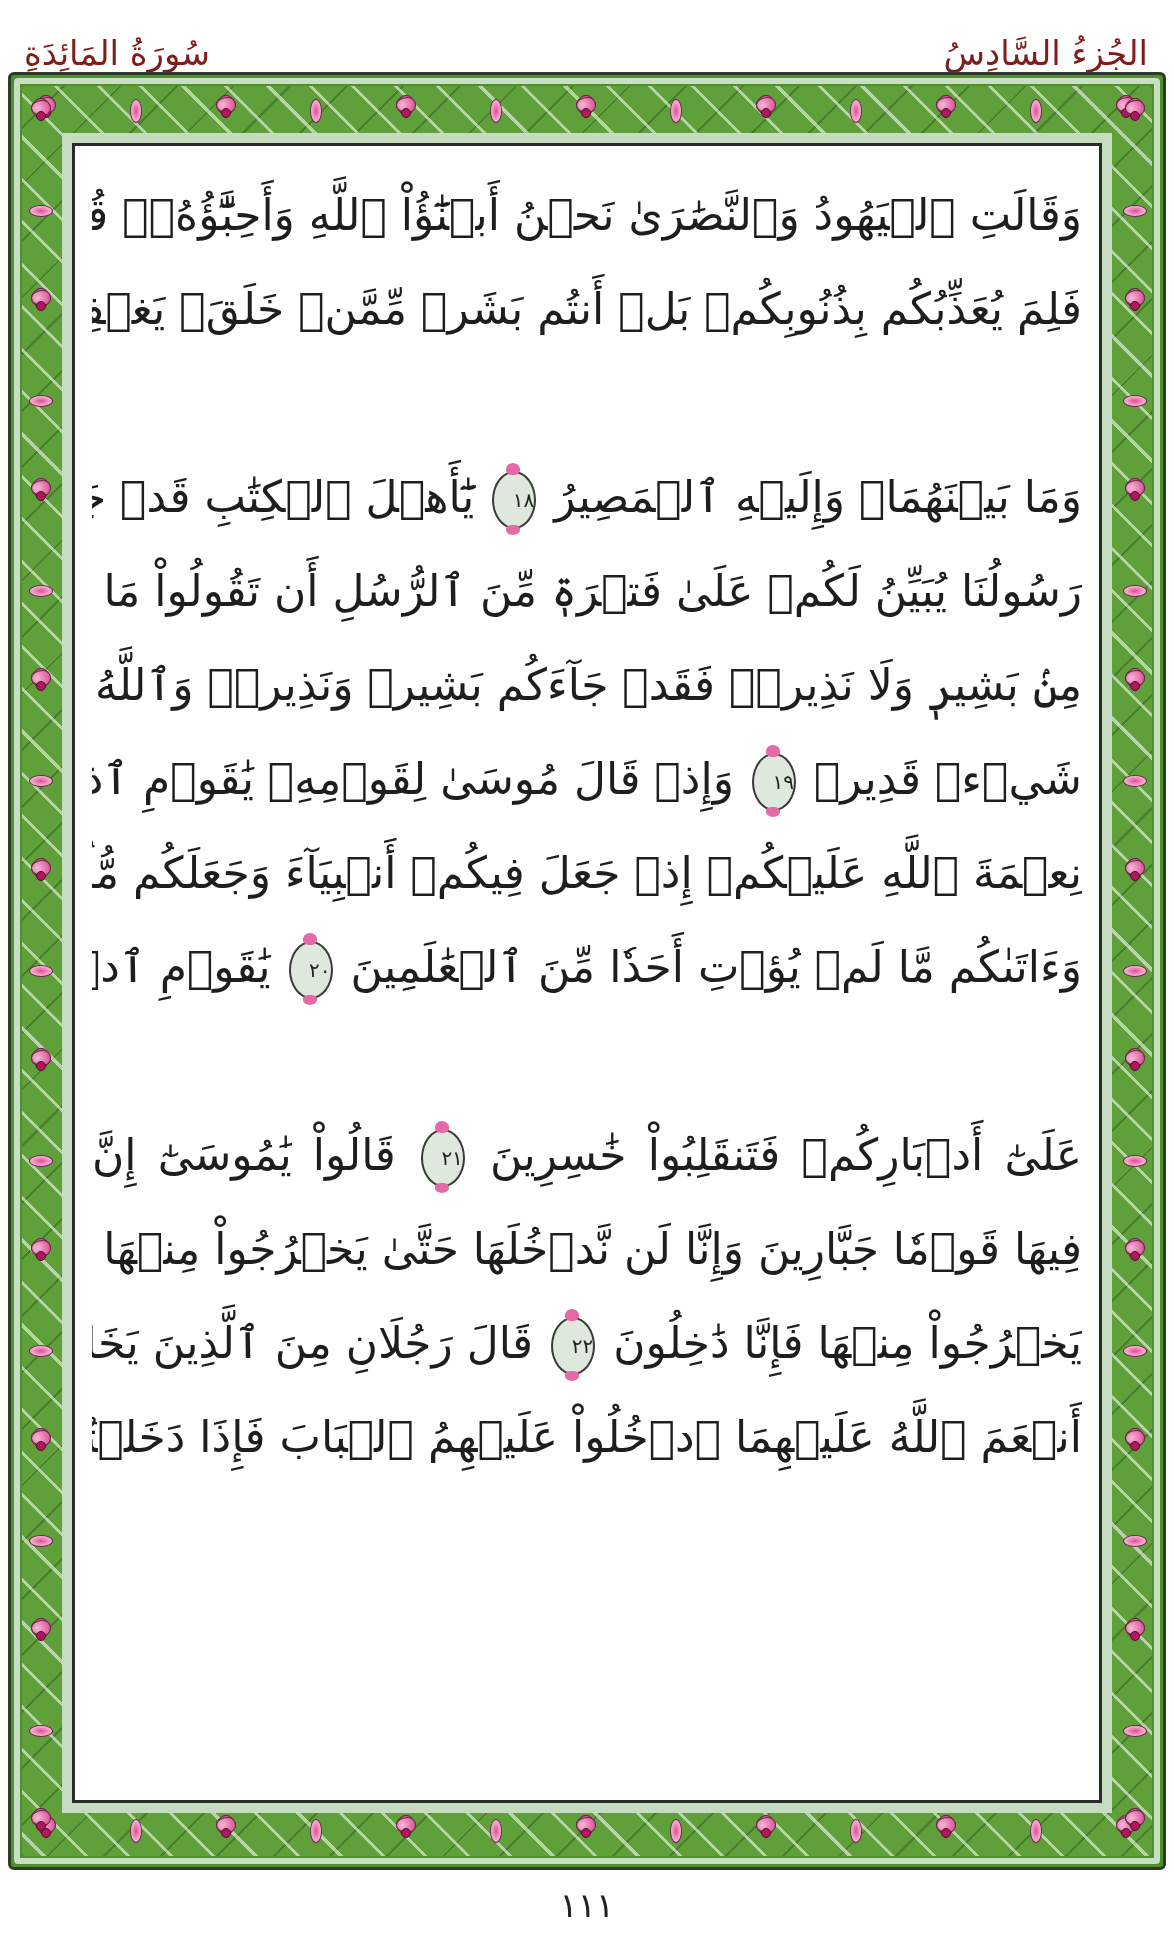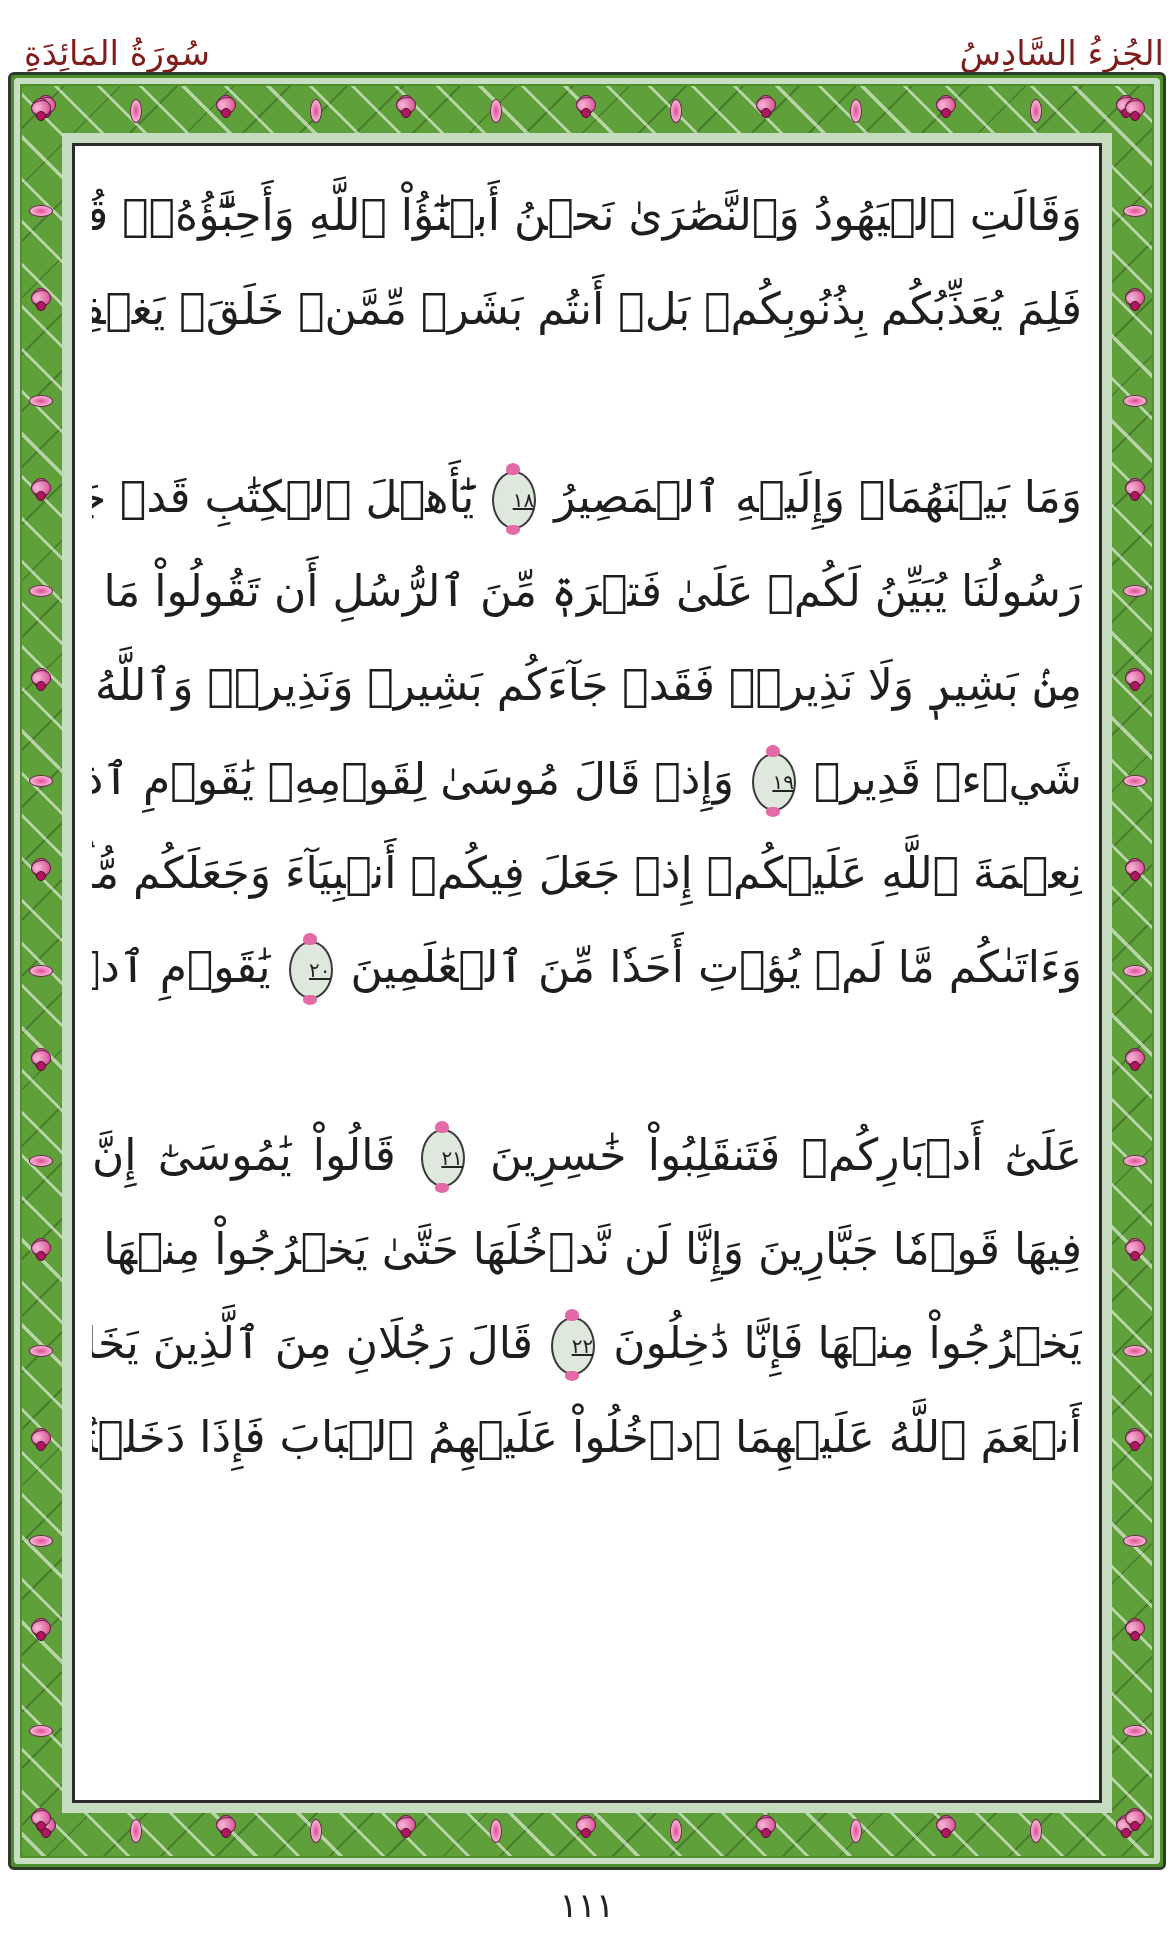--- a/index.html
+++ b/index.html
@@ -1,19 +1,19 @@
 <!DOCTYPE html>
 <html><head>
 <meta charset="utf-8">
 <style>
   html, body { margin:0; padding:0; background:#ffffff; }
   body { width:1174px; height:1935px; position:relative; overflow:hidden;
          font-family:"DejaVu Sans", sans-serif; color:#222; }
   .header { position:absolute; top:4px; font-size:34px; line-height:48px; color:#7f1d1d; direction:rtl;margin-top:25px; }
-  .header.juz { right:10px; }
+  .header.juz { right:26px; }
   .header.surah { left:24px; }
 
   .frame-outer { position:absolute; left:8px; top:72px; width:1158px; height:1798px;
     background:#4f8f2c; border:3px solid #2d3a2a; border-radius:6px; box-sizing:border-box; }
   .frame-scallop { position:absolute; left:14px; top:78px; width:1146px; height:1786px;
     border:6px solid #c9dfc3; border-radius:4px; box-sizing:border-box; pointer-events:none; }
   .frame-pattern { position:absolute; left:22px; top:86px; width:1130px; height:1770px;
     box-sizing:border-box;
     background:
       repeating-linear-gradient(45deg, rgba(255,255,255,0.0) 0 14px, rgba(255,255,255,0.55) 14px 17px, rgba(255,255,255,0) 17px 30px),
@@ -36,21 +36,21 @@
     background:radial-gradient(ellipse at center, #e24b95 0%, #f6b6d6 70%); border:1px solid #6a2a4a;
     border-radius:50% / 50%; }
   .bud.h { width:22px; height:10px; margin:-5px 0 0 -11px; }
 
   .text-area { position:absolute; left:78px; top:150px; width:1018px; height:1645px; direction:rtl; }
   .line { position:absolute; left:14px; right:14px; height:94px; font-family:"DejaVu Sans", sans-serif;
     font-size:44px; line-height:94px; text-align:justify; text-align-last:justify; white-space:nowrap;
     color:#1e1e1e; overflow:hidden; }
   .marker { display:inline-block; width:40px; height:54px; vertical-align:middle; position:relative;
     border:2px solid #3a3a3a; border-radius:50%/50%; background:#dfe8dc; margin:0 4px;
-    font-size:20px; line-height:54px; text-align:center; direction:rtl; color:#222;text-decoration:underline; }
+    font-size:20px; line-height:54px; text-align:center; direction:rtl; color:#222; }
   .marker::before { content:""; position:absolute; left:12px; top:-10px; width:14px; height:12px; border-radius:50% 50% 40% 40%; background:#e36aa6; }
   .marker::after { content:""; position:absolute; left:12px; bottom:-8px; width:14px; height:10px; border-radius:40% 40% 50% 50%; background:#e36aa6; }
 
   .page-number { position:absolute; left:0; width:1174px; top:1885px; text-align:center; font-size:34px; color:#222; direction:rtl; }
 </style>
 </head>
 <body>
 
 <div class="header juz">الجُزءُ السَّادِسُ</div>
 <div class="header surah">سُورَةُ المَائِدَةِ</div>

